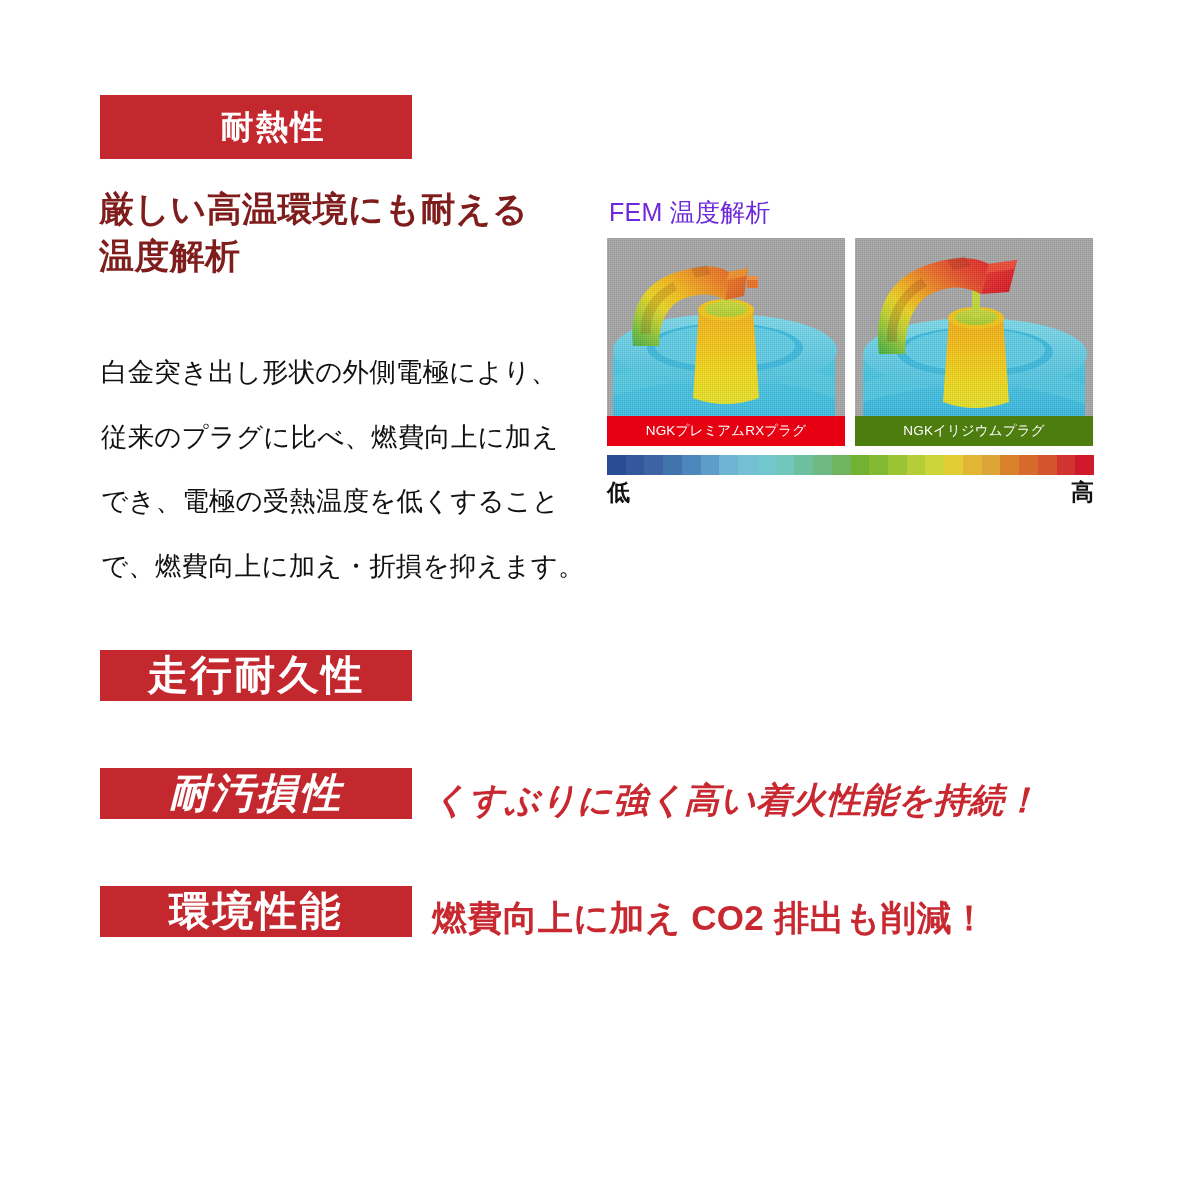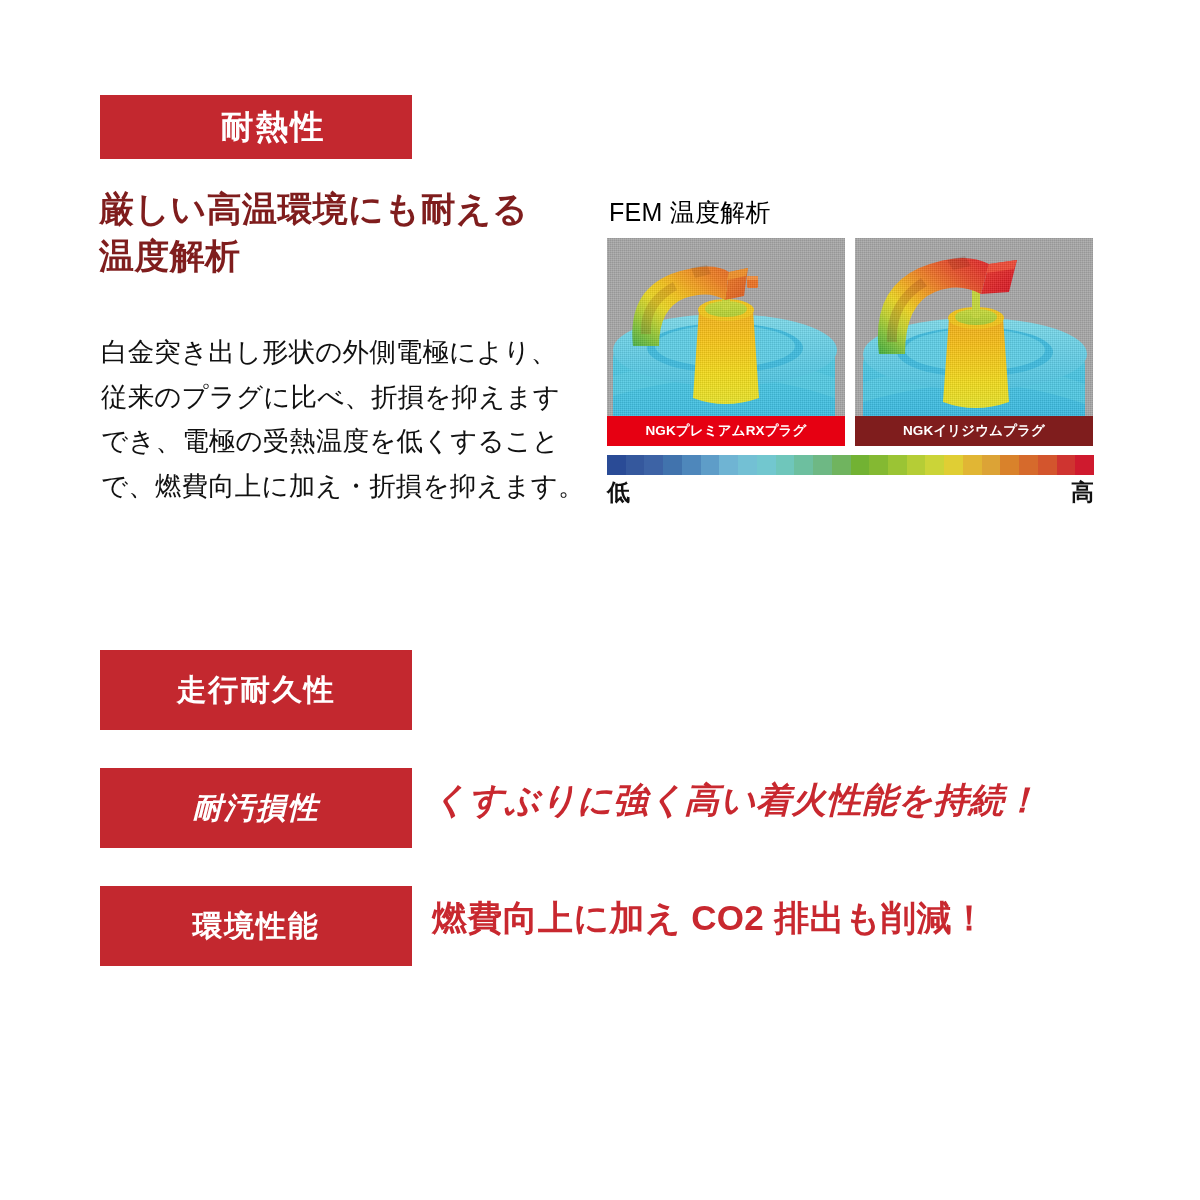--- a/index.html
+++ b/index.html
@@ -56,32 +56,32 @@
   #heat-body {
     position: absolute;
     left: 101px;
     top: 330px;
     width: 478px;
     font-size: 26.5px;
     line-height: 1.68;
     color: #111111;
     letter-spacing: 0.005em;
   }
-  #heat-body .ln { display: block; white-space: nowrap; }
+  #heat-body .ln { display: block; white-space: nowrap; margin-top: 20px; }
 
   
   #fem-block {
     position: absolute;
     left: 607px;
     top: 196px;
     width: 487px;
   }
   #fem-title {
     font-size: 25px;
-    color: #000000;
+    color: #6d28d9;
     margin: 0 0 9px 2px;
     letter-spacing: 0.01em;
   }
 
   #fem-panels {
     display: flex;
     gap: 10px;
   }
   .fem-panel {
     position: relative;
@@ -105,25 +105,25 @@
   }
   .fem-caption {
     position: absolute;
     left: 0; right: 0; bottom: 0;
     height: 30px;
     display: flex;
     align-items: center;
     justify-content: center;
     color: #ffffff;
     font-size: 13.5px;
-    font-weight: bold;
+    font-weight: normal;
     letter-spacing: 0.01em;
   }
   .fem-caption.rx { background: #e60012; }
-  .fem-caption.ir { background: #7f1d1d; }
+  .fem-caption.ir { background: #4d7c0f; }
 
   
   #scale-wrap { margin-top: 9px; }
   #scale-bar {
     display: flex;
     width: 487px;
     height: 20px;
   }
   #scale-bar span { flex: 1 1 auto; height: 100%; display: block; }
   #scale-labels {
@@ -143,22 +143,22 @@
     height: 64px;
   }
   #feature-row-0 { top: 650px; }
   #feature-row-1 { top: 768px; font-style: italic; }
   #feature-row-2 { top: 886px; padding-left: 44px; }
 
   .feature-row .badge {
     left: 0;
     top: 0;
     width: 312px;
-    height: 80px;
-    font-size: 30px;
+    height: 51px;
+    font-size: 41px;
     position: absolute;
     text-align: right;
   }
   .feature-text {
     position: absolute;
     left: 332px;
     top: 0;
     height: 64px;
     display: flex;
     align-items: center;
@@ -174,21 +174,21 @@
 
 <div class="badge" id="badge-heat">耐熱性</div>
 
 <div id="heat-heading">
   <span class="ln">厳しい高温環境にも耐える</span>
   <span class="ln">温度解析</span>
 </div>
 
 <div id="heat-body">
   <span class="ln">白金突き出し形状の外側電極により、</span>
-  <span class="ln">従来のプラグに比べ、折損を抑えます</span>
+  <span class="ln">従来のプラグに比べ、燃費向上に加え</span>
   <span class="ln">でき、電極の受熱温度を低くすること</span>
   <span class="ln">で、燃費向上に加え・折損を抑えます。</span>
 </div>
 
 <div id="fem-block">
 
   <div id="fem-title">FEM 温度解析</div>
 
   <div id="fem-panels">
 

